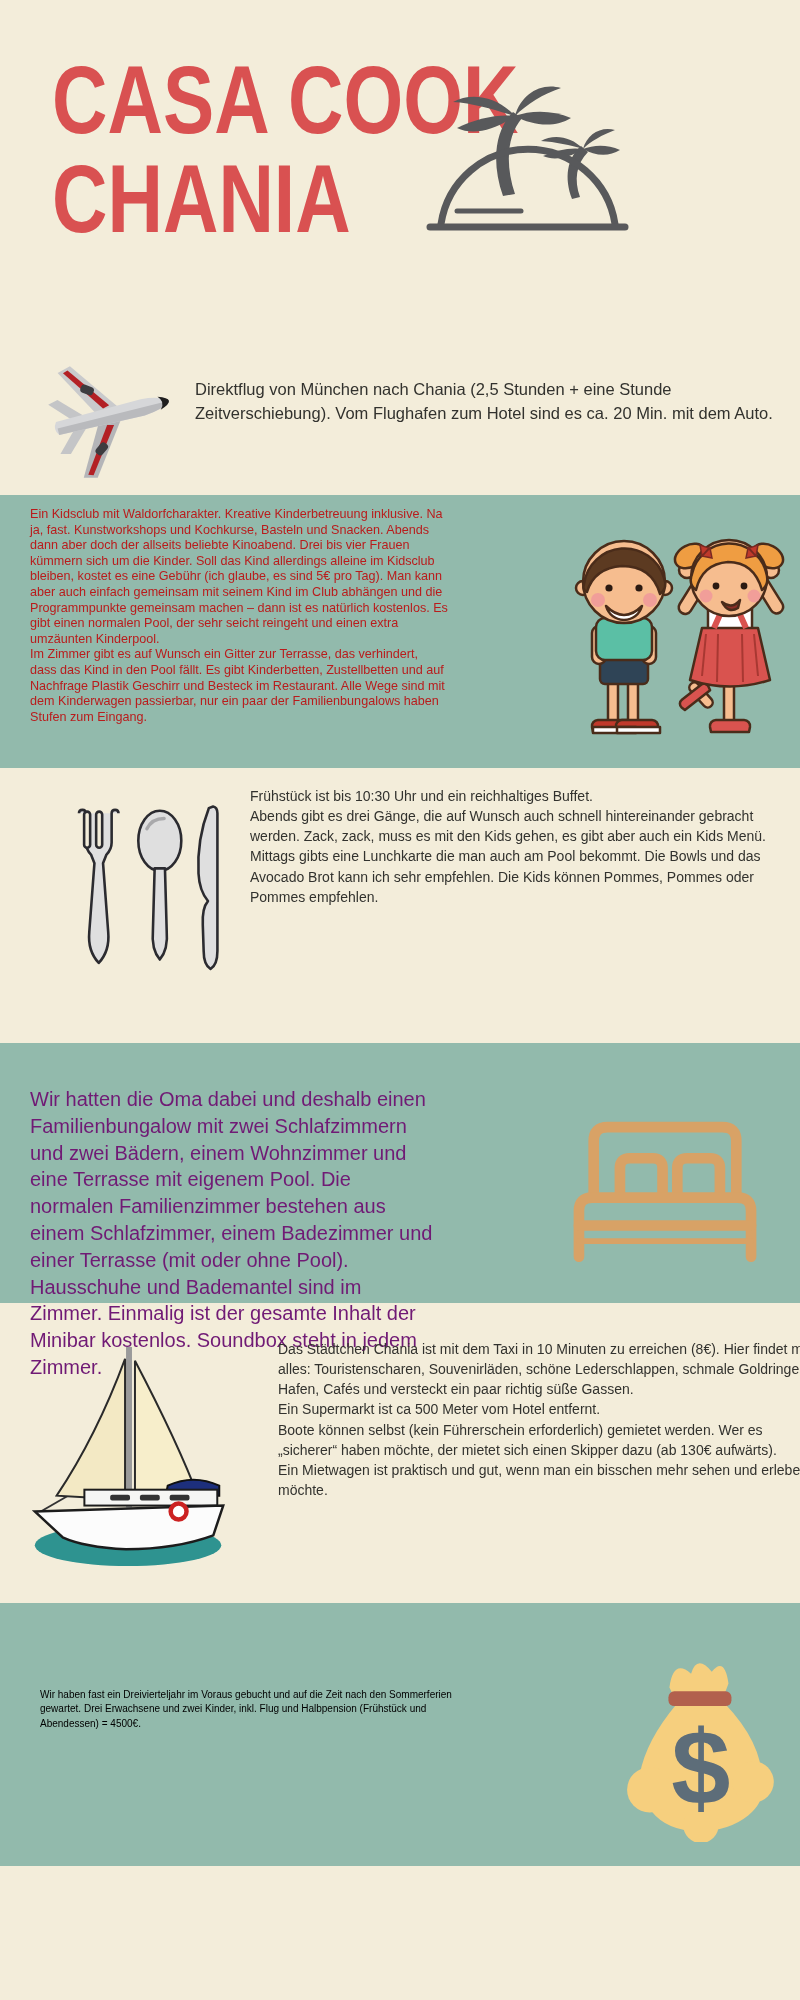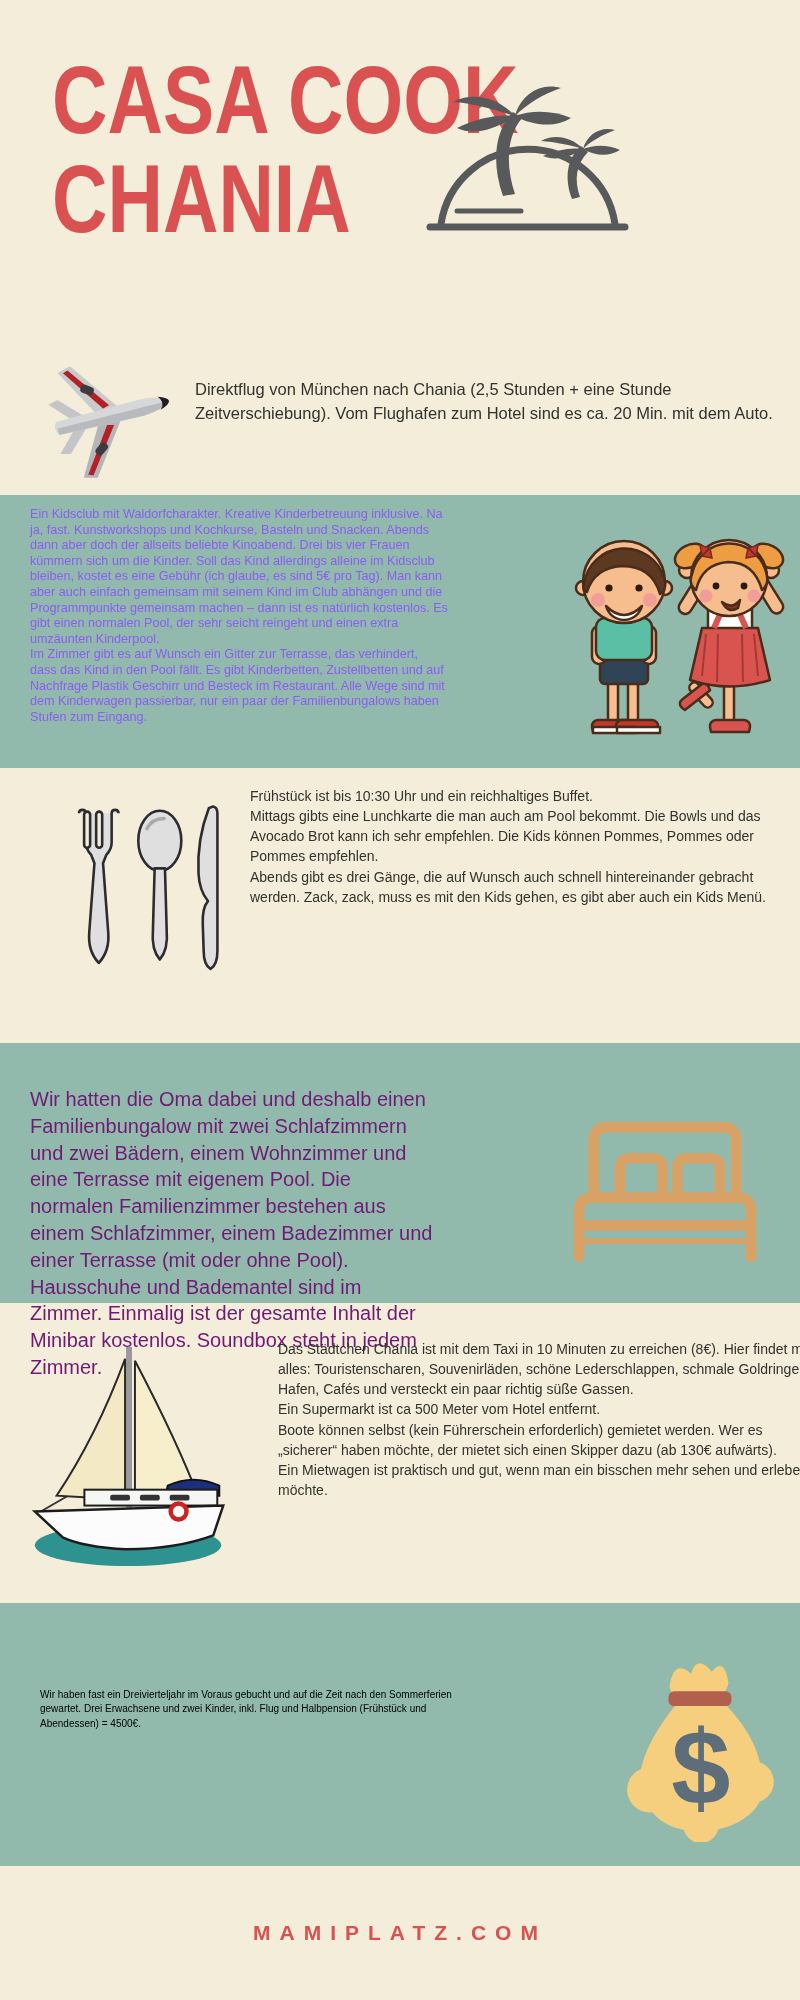--- a/index.html
+++ b/index.html
@@ -24,21 +24,21 @@
   .txt { margin:0; }
   .txt p { margin:0; }
 
   .flight-text { left:195px; top:377px; width:600px; font-size:16.5px; line-height:1.48; }
 
   .kids-text  { left:30px;  top:507px; width:418px; font-size:12.6px; line-height:1.24; }
   .food-text  { left:250px; top:786px; width:545px; font-size:14px;   line-height:1.44; }
   .rooms-text { left:30px;  top:1086px; width:408px; font-size:20px; line-height:1.34; color:#701a75;}
   .town-text  { left:250px; top:1339px; width:545px; font-size:14px;  line-height:1.44;margin-left:28px; }
   .booking-text { left:40px; top:1688px; width:445px; font-size:10px; line-height:1.44; color:#000000;}
-  .kids-text { color:#8b5cf6; }
+  .kids-text { color:#b91c1c; }
 
   .footer-url {
     position:absolute; left:0; top:1921px; width:800px; margin:0;
     text-align:center; font-size:21px; font-weight:700;
     letter-spacing:9px; color:#d95151;
   }
   svg { display:block; }
 </style>
 </head>
 <body>
@@ -162,22 +162,22 @@
       <rect x="30" y="8" width="7" height="42" rx="3.5" fill="#f3edda" stroke="none" transform="translate(-9,2)"></rect>
       <rect x="30" y="8" width="7" height="42" rx="3.5" fill="none" transform="translate(-9,2)"></rect>
       <ellipse cx="95" cy="44" rx="25" ry="35"></ellipse>
       <path d="M89,76 L87,148 Q85,170 95,182 Q105,170 103,148 L101,76 Z"></path>
       <path d="M80,30 Q86,18 100,18" fill="none" stroke="#a9a9ab" stroke-width="4" stroke-linecap="round"></path>
       <path d="M152,6 Q138,42 140,82 Q141,102 151,114 Q144,122 145,142 L146,172 Q146,188 154,193 Q162,188 162,172 L162,12 Q162,5 157,4 Z"></path>
     </g>
   </svg>
   <div class="abs txt food-text">
     <p>Frühstück ist bis 10:30 Uhr und ein reichhaltiges Buffet.</p>
+    <p>Abends gibt es drei Gänge, die auf Wunsch auch schnell hintereinander gebracht werden. Zack, zack, muss es mit den Kids gehen, es gibt aber auch ein Kids Menü.</p>
     <p>Mittags gibts eine Lunchkarte die man auch am Pool bekommt. Die Bowls und das Avocado Brot kann ich sehr empfehlen. Die Kids können Pommes, Pommes oder Pommes empfehlen.</p>
-    <p>Abends gibt es drei Gänge, die auf Wunsch auch schnell hintereinander gebracht werden. Zack, zack, muss es mit den Kids gehen, es gibt aber auch ein Kids Menü.</p>
   </div>
 
   <div class="abs txt rooms-text">
     <p>Wir hatten die Oma dabei und deshalb einen Familienbungalow mit zwei Schlafzimmern und zwei Bädern, einem Wohnzimmer und eine Terrasse mit eigenem Pool. Die normalen Familienzimmer bestehen aus einem Schlafzimmer, einem Badezimmer und einer Terrasse (mit oder ohne Pool). Hausschuhe und Bademantel sind im Zimmer. Einmalig ist der gesamte Inhalt der Minibar kostenlos. Soundbox steht in jedem Zimmer.</p>
   </div>
   <svg class="abs" style="left:540px;top:1096px;" width="250" height="168" viewBox="0 0 250 205">
     <g fill="none" stroke="#d8a266" stroke-width="13" stroke-linecap="round" stroke-linejoin="round">
       <path d="M38,118 L38,55 Q38,38 55,38 L195,38 Q212,38 212,55 L212,118"></path>
       <path d="M70,118 L70,88 Q70,76 82,76 L110,76 Q122,76 122,88 L122,118"></path>
       <path d="M140,118 L140,88 Q140,76 152,76 L180,76 Q192,76 192,88 L192,118"></path>
@@ -218,15 +218,14 @@
       <path d="M58,38 Q62,8 80,24 Q86,4 101,22 Q114,6 118,34 L112,50 L64,50 Z"></path>
       <path d="M66,54 L114,54 Q152,94 152,132 Q156,154 138,168 Q118,184 88,184 Q56,184 40,164 Q24,148 28,126 Q34,92 66,54 Z"></path>
       <circle cx="38" cy="142" r="23"></circle>
       <circle cx="143" cy="134" r="21"></circle>
       <circle cx="90" cy="178" r="18"></circle>
     </g>
     <rect x="57" y="42" width="64" height="15" rx="6" fill="#b2604d"></rect>
     <text x="90" y="156" text-anchor="middle" font-family="Liberation Sans, sans-serif" font-size="108" font-weight="bold" fill="#5d6d79">$</text>
   </svg>
 
-  <p class="footer-url">MAMIPLATZ.COM</p>
 
 </div>
 
 </body></html>

